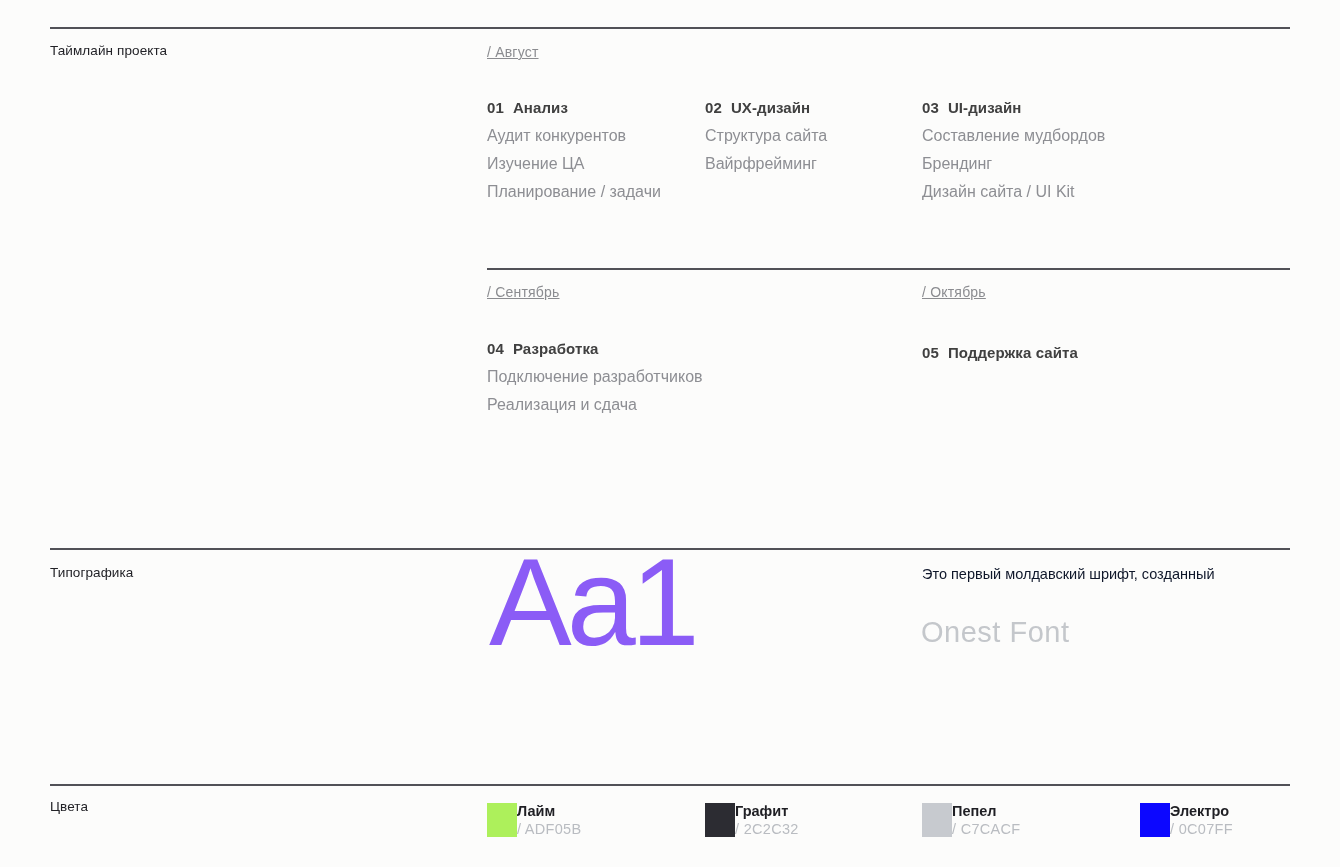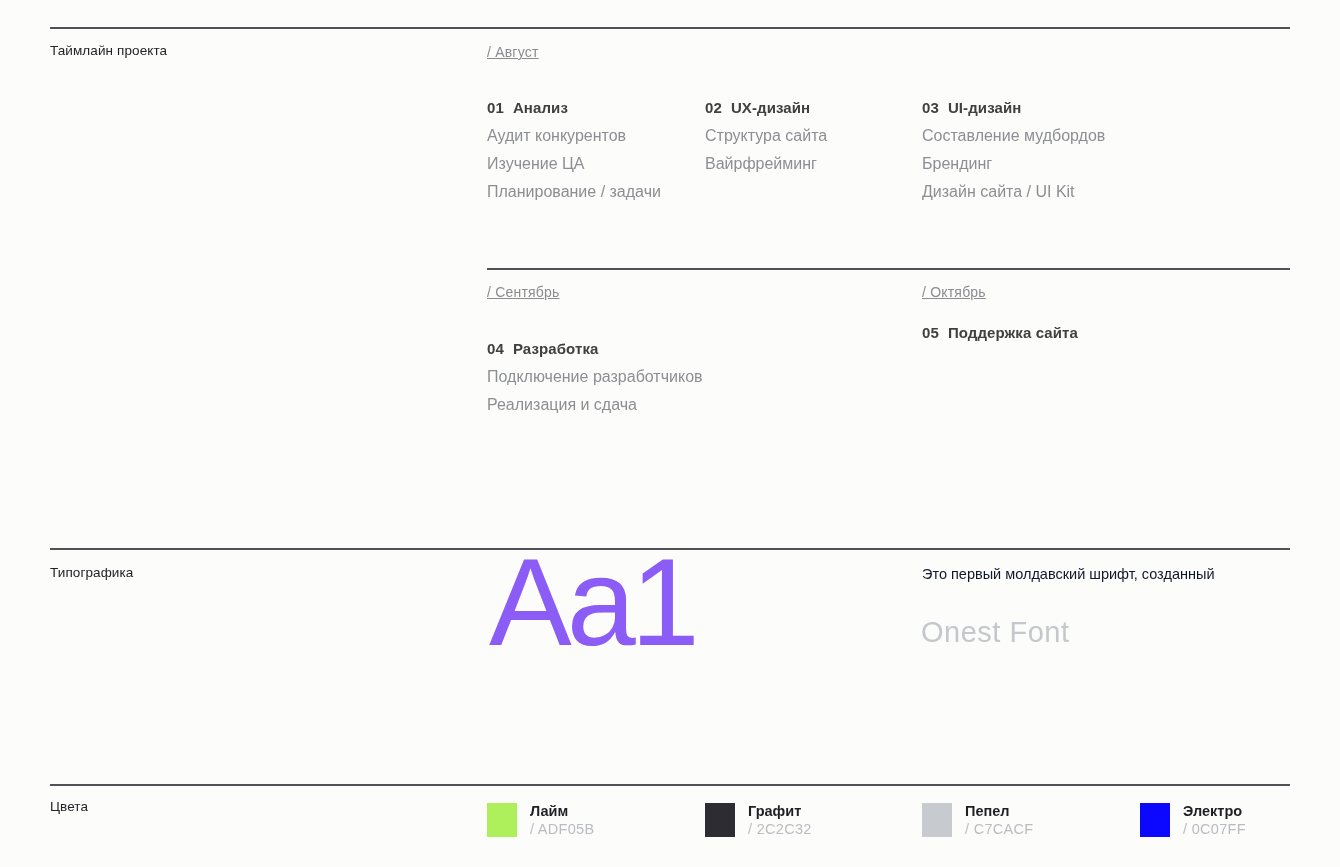--- a/index.html
+++ b/index.html
@@ -44,21 +44,21 @@
   .description {
     position: absolute; left: 922px; top: 564px;
     font-size: 14.5px; line-height: 21px; font-weight: 500; color: #0f172a;
     white-space: nowrap;
   }
   .font-name {
     position: absolute; left: 921px; top: 616px;
     font-size: 29px; font-weight: 500; color: #c4c7cb; letter-spacing: 0.5px;
   }
 
-  .color-card { position: absolute; top: 803px; display: flex; gap: 13px; }
+  .color-card { position: absolute; top: 803px; display: flex; }
   .swatch { width: 30px; height: 34px; flex: 0 0 auto; }
   .color-name { font-size: 14.5px; font-weight: 700; color: #1f1f24; line-height: 17px; }
   .color-code { font-size: 14.5px; color: #b9bcc1; line-height: 17px; margin-top: 1px; letter-spacing: 0.3px; }
 </style>
 </head>
 <body>
 
 <div class="page">
 
   <div class="rule full" style="top:27px"></div>
@@ -104,21 +104,21 @@
   <div class="step" style="left:487px; top:340px">
     <div class="step-header">
       <span class="num">04</span><span>Разработка</span>
     </div>
     <div class="step-items">
       <div class="step-item">Подключение разработчиков</div>
       <div class="step-item">Реализация и сдача</div>
     </div>
   </div>
 
-  <div class="step" style="left:922px; top:324px">
+  <div class="step" style="left:922px; top:344px">
     <div class="step-header">
       <span class="num">05</span><span>Поддержка сайта</span>
     </div>
   </div>
 
   <div class="rule full" style="top:548px"></div>
   <div class="side-label" style="top:565px">Типографика</div>
   <div class="specimen">Aa1</div>
   <div class="description">
     <span>Это первый молдавский шрифт, созданный</span><br>

